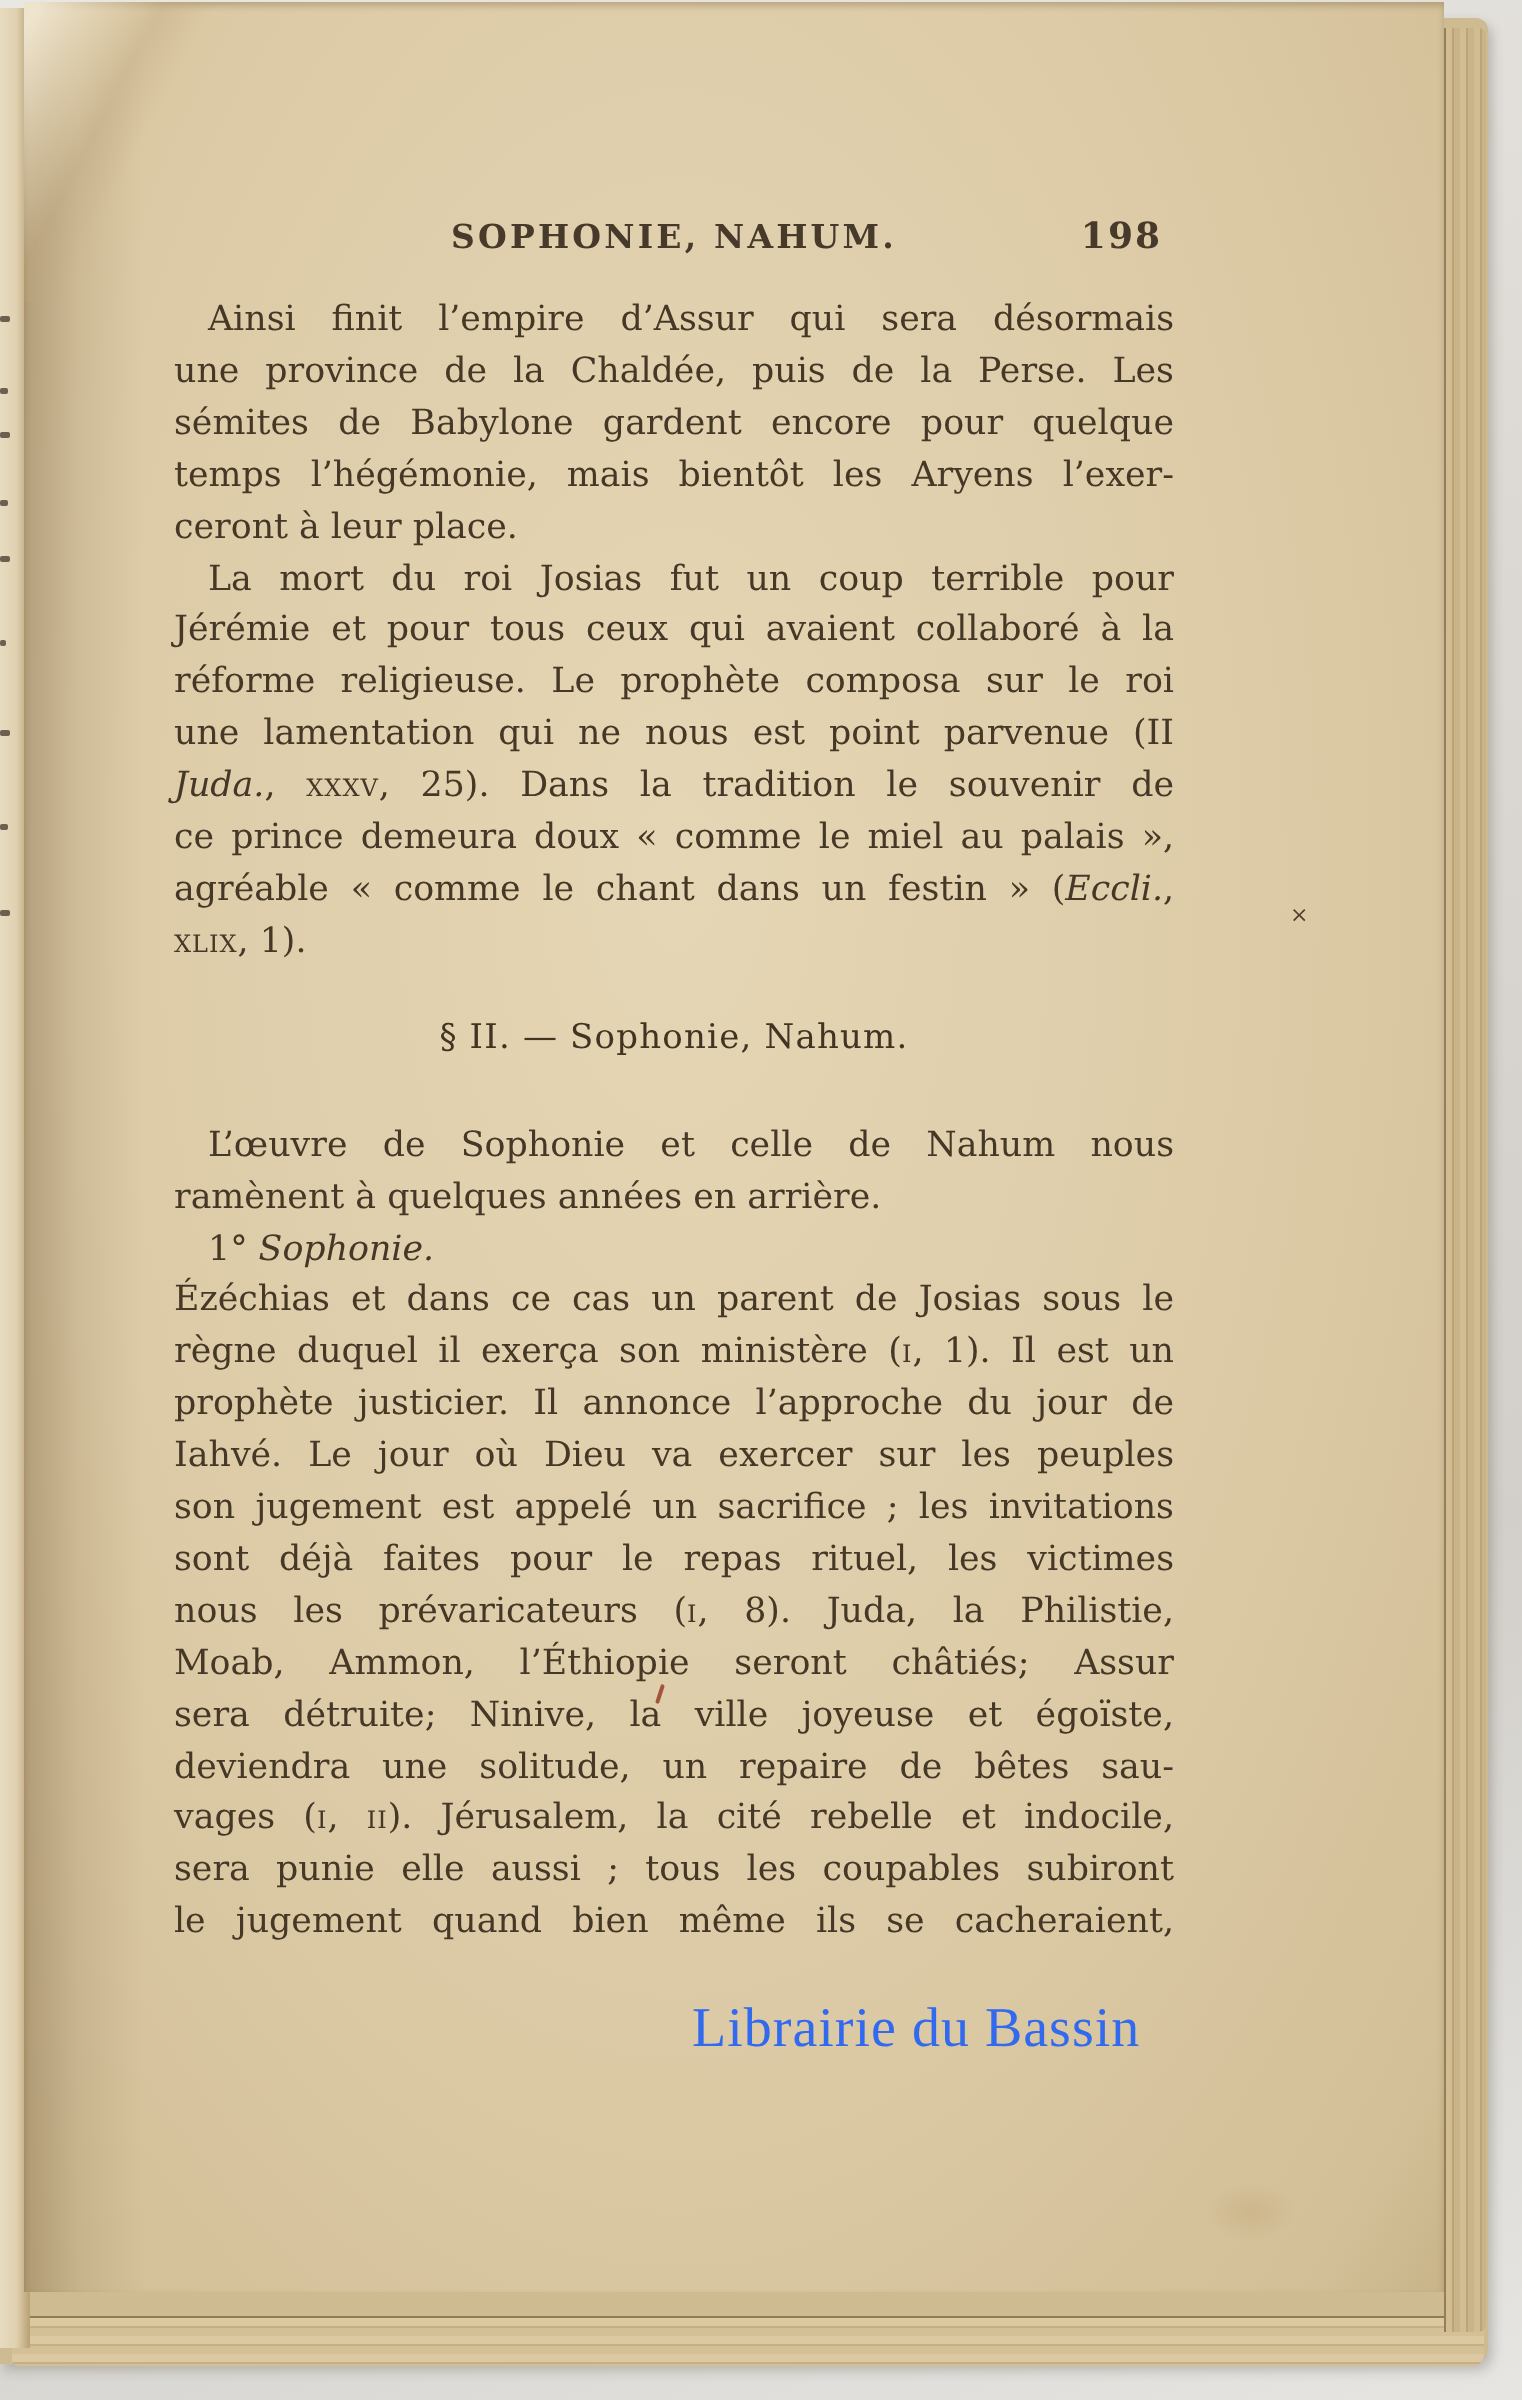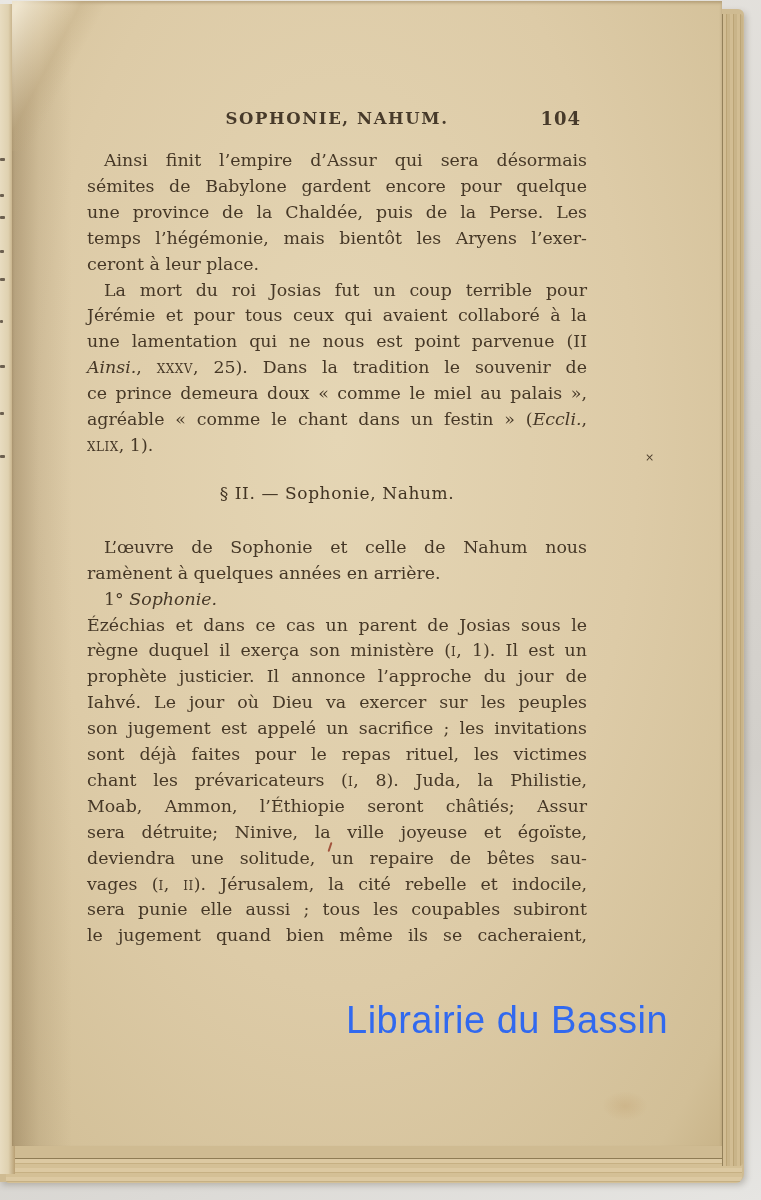--- a/index.html
+++ b/index.html
@@ -76,67 +76,68 @@
   .line.indent{text-indent:17px;}
   .line .i{font-style:italic;}
   .line .sc{font-variant:small-caps;letter-spacing:.5px;}
   .section-heading{
     text-align:center;font-weight:normal;font-size:17px;letter-spacing:.6px;
     margin:22px 0 28px 0;color:#423423;
   }
   
   .watermark{
     position:absolute;left:346px;top:999px;
-    font-family:Liberation Sans, sans-serif;
-    font-size:38px;font-weight:400;letter-spacing:.5px;white-space:nowrap;
+    font-family:Liberation Serif, serif;
+    font-size:28px;font-weight:400;letter-spacing:.5px;white-space:nowrap;
     opacity:.96;
   }
 </style>
 </head>
 <body>
 
 <div class="book-block"></div>
 <div class="bottom-edge"></div>
 <div class="fore-edge"></div>
 <div class="prev-page"></div>
 
 <div class="page">
   <div class="gutter-shade"></div>
   <div class="corner-fold"></div>
   <div class="stain"></div>
 
   <div class="page-header">
     <div class="header-title">SOPHONIE, NAHUM.</div>
-    <div class="page-number">104</div>
+    <div class="page-number">198</div>
   </div>
 
   <div class="body-text">
       <div class="line indent"><span>Ainsi finit l’empire d’Assur qui sera désormais</span></div>
+      <div class="line"><span>une province de la Chaldée, puis de la Perse. Les</span></div>
       <div class="line"><span>sémites de Babylone gardent encore pour quelque</span></div>
-      <div class="line"><span>une province de la Chaldée, puis de la Perse. Les</span></div>
       <div class="line"><span>temps l’hégémonie, mais bientôt les Aryens l’exer-</span></div>
       <div class="line end"><span>ceront à leur place.</span></div>
       <div class="line indent"><span>La mort du roi Josias fut un coup terrible pour</span></div>
       <div class="line"><span>Jérémie et pour tous ceux qui avaient collaboré à la</span></div>
+      <div class="line"><span>réforme religieuse. Le prophète composa sur le roi</span></div>
       <div class="line"><span>une lamentation qui ne nous est point parvenue (II</span></div>
-      <div class="line"><span class="i">Ainsi.</span><span>, </span><span class="sc">xxxv</span><span>, 25). Dans la tradition le souvenir de</span></div>
+      <div class="line"><span class="i">Juda.</span><span>, </span><span class="sc">xxxv</span><span>, 25). Dans la tradition le souvenir de</span></div>
       <div class="line"><span>ce prince demeura doux « comme le miel au palais »,</span></div>
       <div class="line"><span>agréable « comme le chant dans un festin » (</span><span class="i">Eccli.</span><span>,</span></div>
       <div class="line end"><span class="sc">xlix</span><span>, 1).</span></div>
       <div class="section-heading">§ II. — Sophonie, Nahum.</div>
       <div class="line indent"><span>L’œuvre de Sophonie et celle de Nahum nous</span></div>
       <div class="line end"><span>ramènent à quelques années en arrière.</span></div>
       <div class="line indent end"><span>1° </span><span class="i">Sophonie.</span></div>
       <div class="line"><span>Ézéchias et dans ce cas un parent de Josias sous le</span></div>
       <div class="line"><span>règne duquel il exerça son ministère (</span><span class="sc">i</span><span>, 1). Il est un</span></div>
       <div class="line"><span>prophète justicier. Il annonce l’approche du jour de</span></div>
       <div class="line"><span>Iahvé. Le jour où Dieu va exercer sur les peuples</span></div>
       <div class="line"><span>son jugement est appelé un sacrifice ; les invitations</span></div>
       <div class="line"><span>sont déjà faites pour le repas rituel, les victimes</span></div>
-      <div class="line"><span>chant les prévaricateurs (</span><span class="sc">i</span><span>, 8). Juda, la Philistie,</span></div>
+      <div class="line"><span>nous les prévaricateurs (</span><span class="sc">i</span><span>, 8). Juda, la Philistie,</span></div>
       <div class="line"><span>Moab, Ammon, l’Éthiopie seront châtiés; Assur</span></div>
       <div class="line"><span>sera détruite; Ninive, la ville joyeuse et égoïste,</span></div>
       <div class="line"><span>deviendra une solitude, un repaire de bêtes sau-</span></div>
       <div class="line"><span>vages (</span><span class="sc">i</span><span>, </span><span class="sc">ii</span><span>). Jérusalem, la cité rebelle et indocile,</span></div>
       <div class="line"><span>sera punie elle aussi ; tous les coupables subiront</span></div>
       <div class="line"><span>le jugement quand bien même ils se cacheraient,</span></div>
     </div>
 </div>
 
 <div class="edge-fragments">

